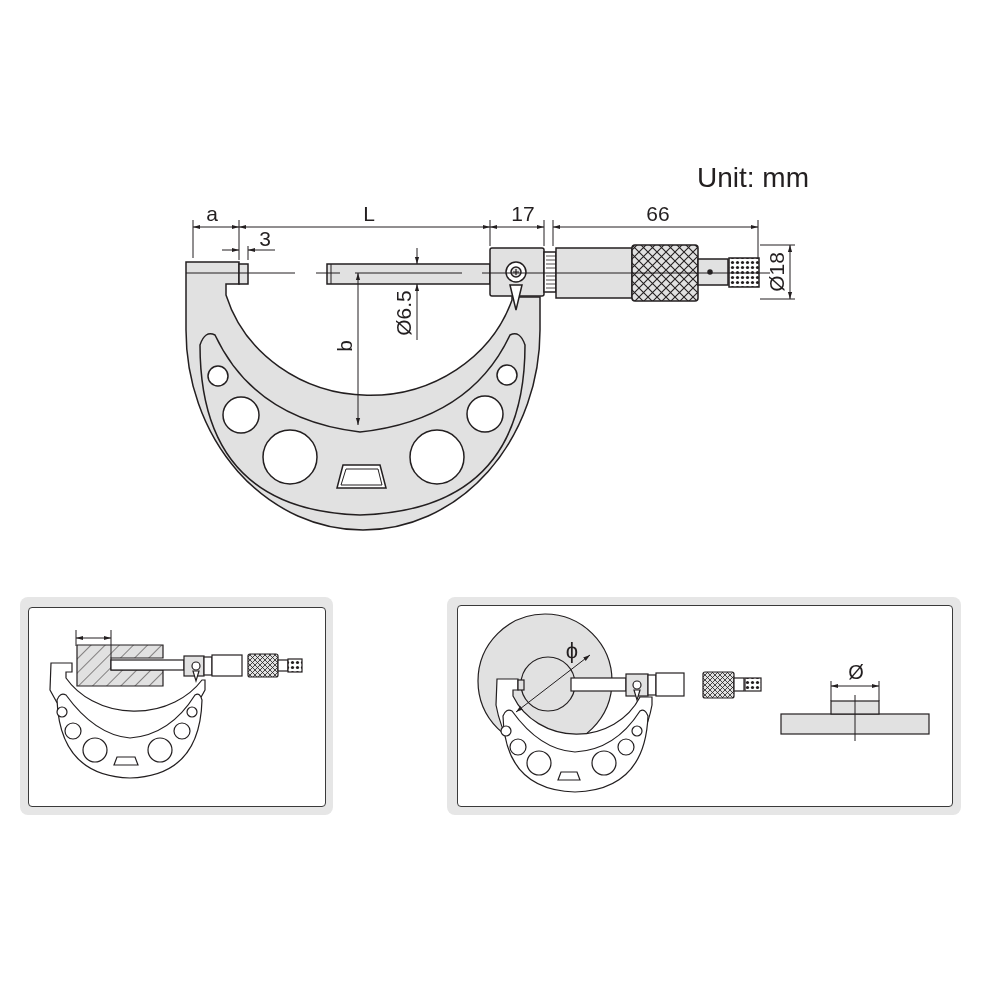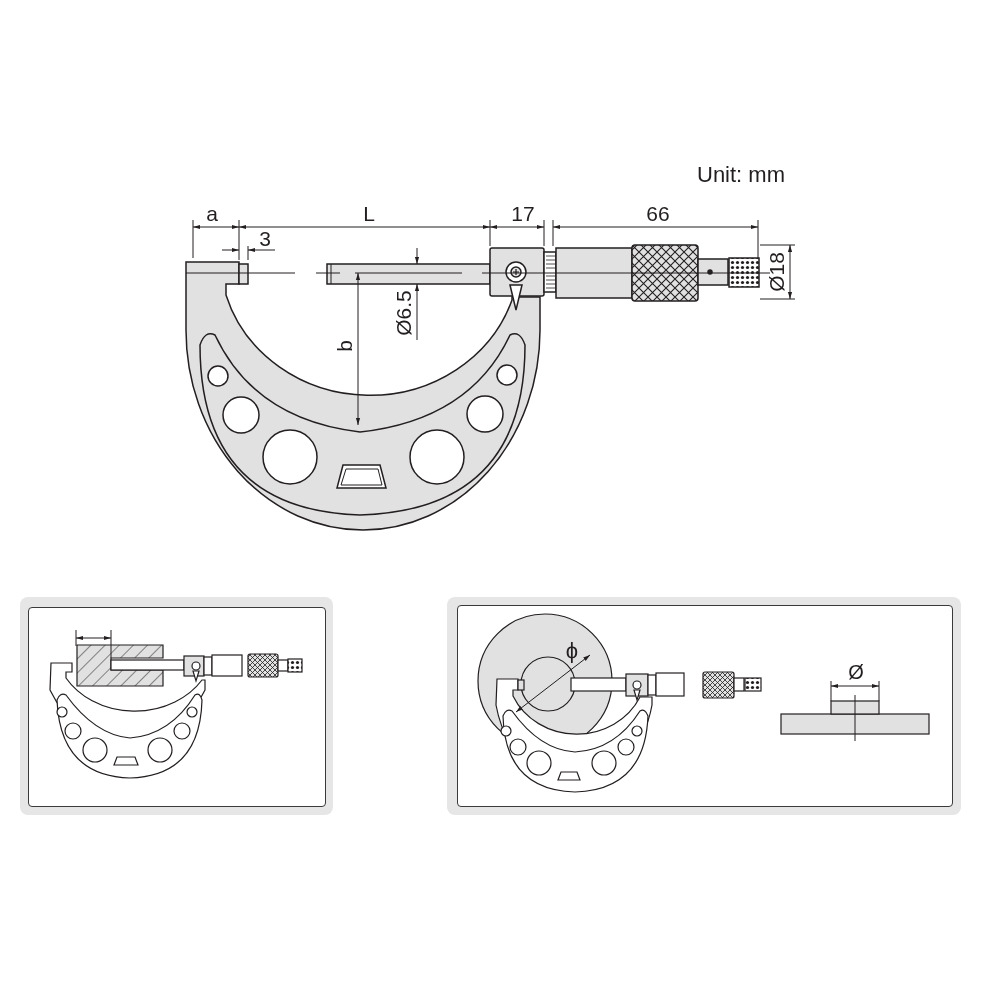--- a/index.html
+++ b/index.html
@@ -1,20 +1,20 @@
 <!DOCTYPE html>
 <html><head>
   <meta charset="utf-8">
   <style>
     html, body { margin: 0; padding: 0; background: #ffffff; }
     body { width: 982px; height: 982px; position: relative; overflow: hidden;
            font-family: "Liberation Sans", sans-serif; color: #231f20; }
     svg { position: absolute; left: 0; top: 0; }
     .dimtext { font-family: "Liberation Sans", sans-serif; fill: #231f20; }
-    .unit { position: absolute; left: 697px; top: 162px; font-size: 22px; }
+    .unit { position: absolute; left: 697px; top: 162px; font-size: 28px; }
     .panel { position: absolute; background: #e6e6e6; border-radius: 8px; }
     .panel-inner { position: absolute; background: #ffffff; border: 1.5px solid #3a3a3a; border-radius: 4px; }
   </style>
 </head>
 <body>
 
 <div class="unit">Unit: mm</div>
 
 <div class="panel" style="left:20px; top:597px; width:313px; height:218px;"></div>
 <div class="panel-inner" style="left:28px; top:607px; width:296px; height:198px;"></div>

